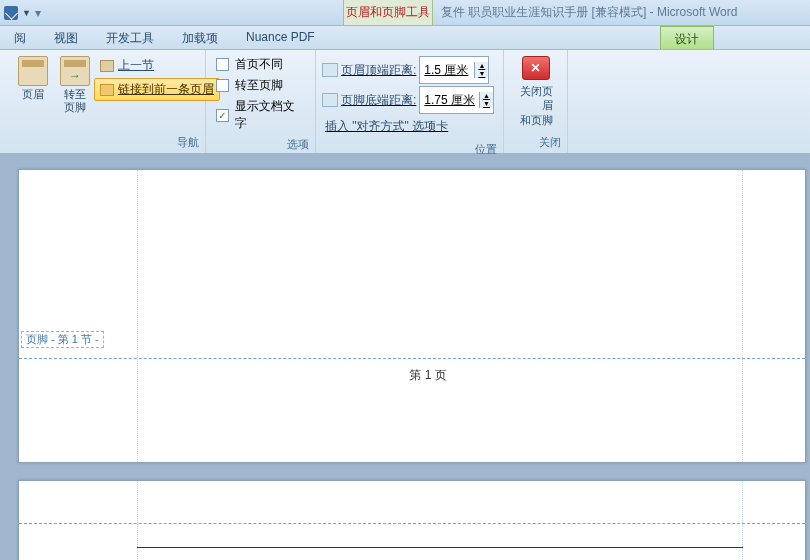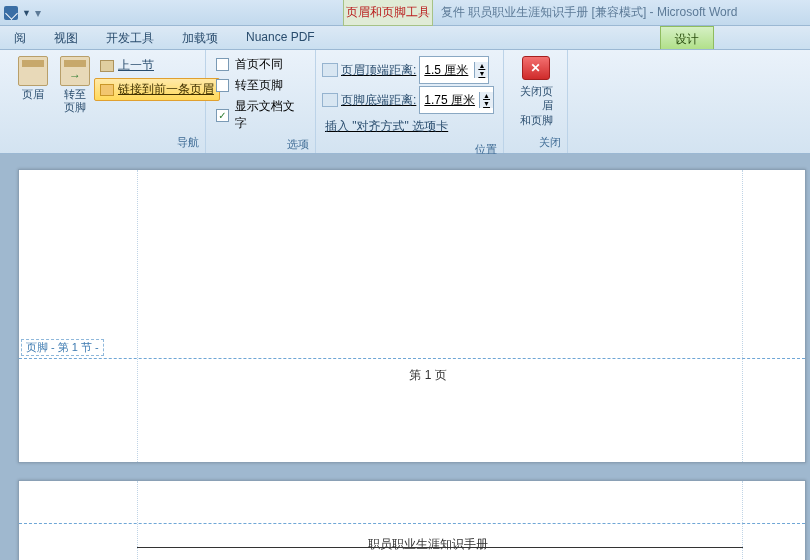--- a/index.html
+++ b/index.html
@@ -176,26 +176,25 @@
   </div>
 
 </div>
 
 <div class="canvas">
 
   <div class="page p1">
     <div class="margin-mark" style="left:118px;"></div>
     <div class="margin-mark" style="right:62px;"></div>
     <div class="dashline" style="top:188px;"></div>
-    <div class="ftlabel" style="top:169px;left:2px;">页脚 - 第 1 节 -</div>
+    <div class="ftlabel" style="top:161px;left:2px;">页脚 - 第 1 节 -</div>
     <div class="pgtxt" style="top:197px;">第 1 页</div>
   </div>
 
   <div class="page p2">
     <div class="margin-mark" style="left:118px;"></div>
     <div class="margin-mark" style="right:62px;"></div>
     <div class="dashline" style="top:42px;"></div>
-    <div class="pgtxt" style="top:55px;">职员职业生涯知识手册</div>
     <div class="dashline" style="top:66px;left:118px;right:62px;border-top:1px solid #333;"></div>
 
   </div>
 
 </div>
 
 </body></html>

